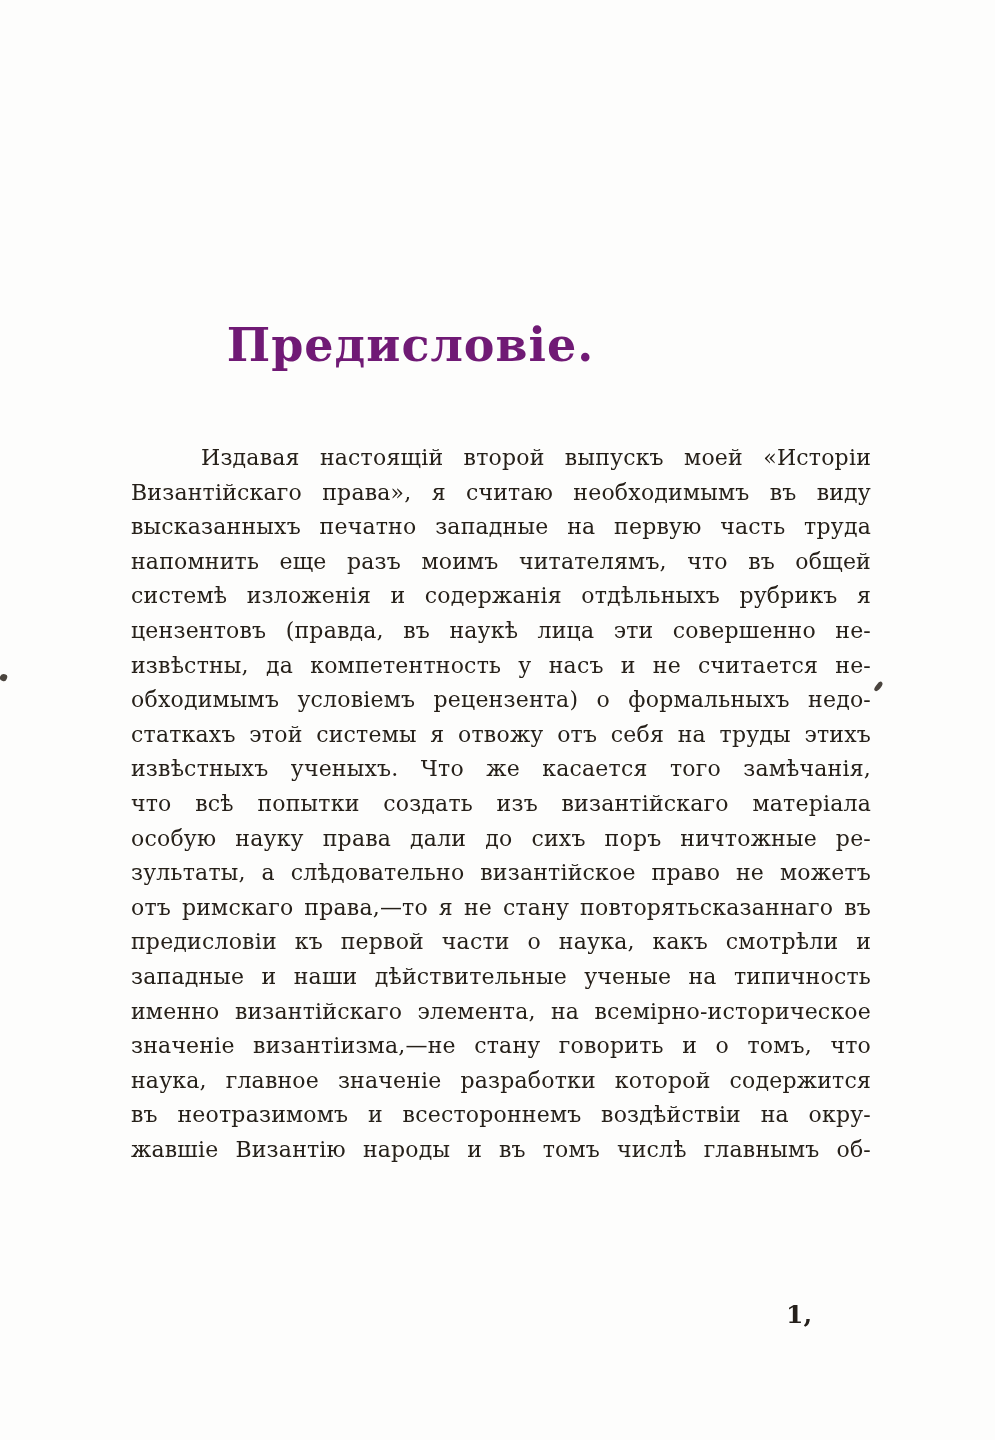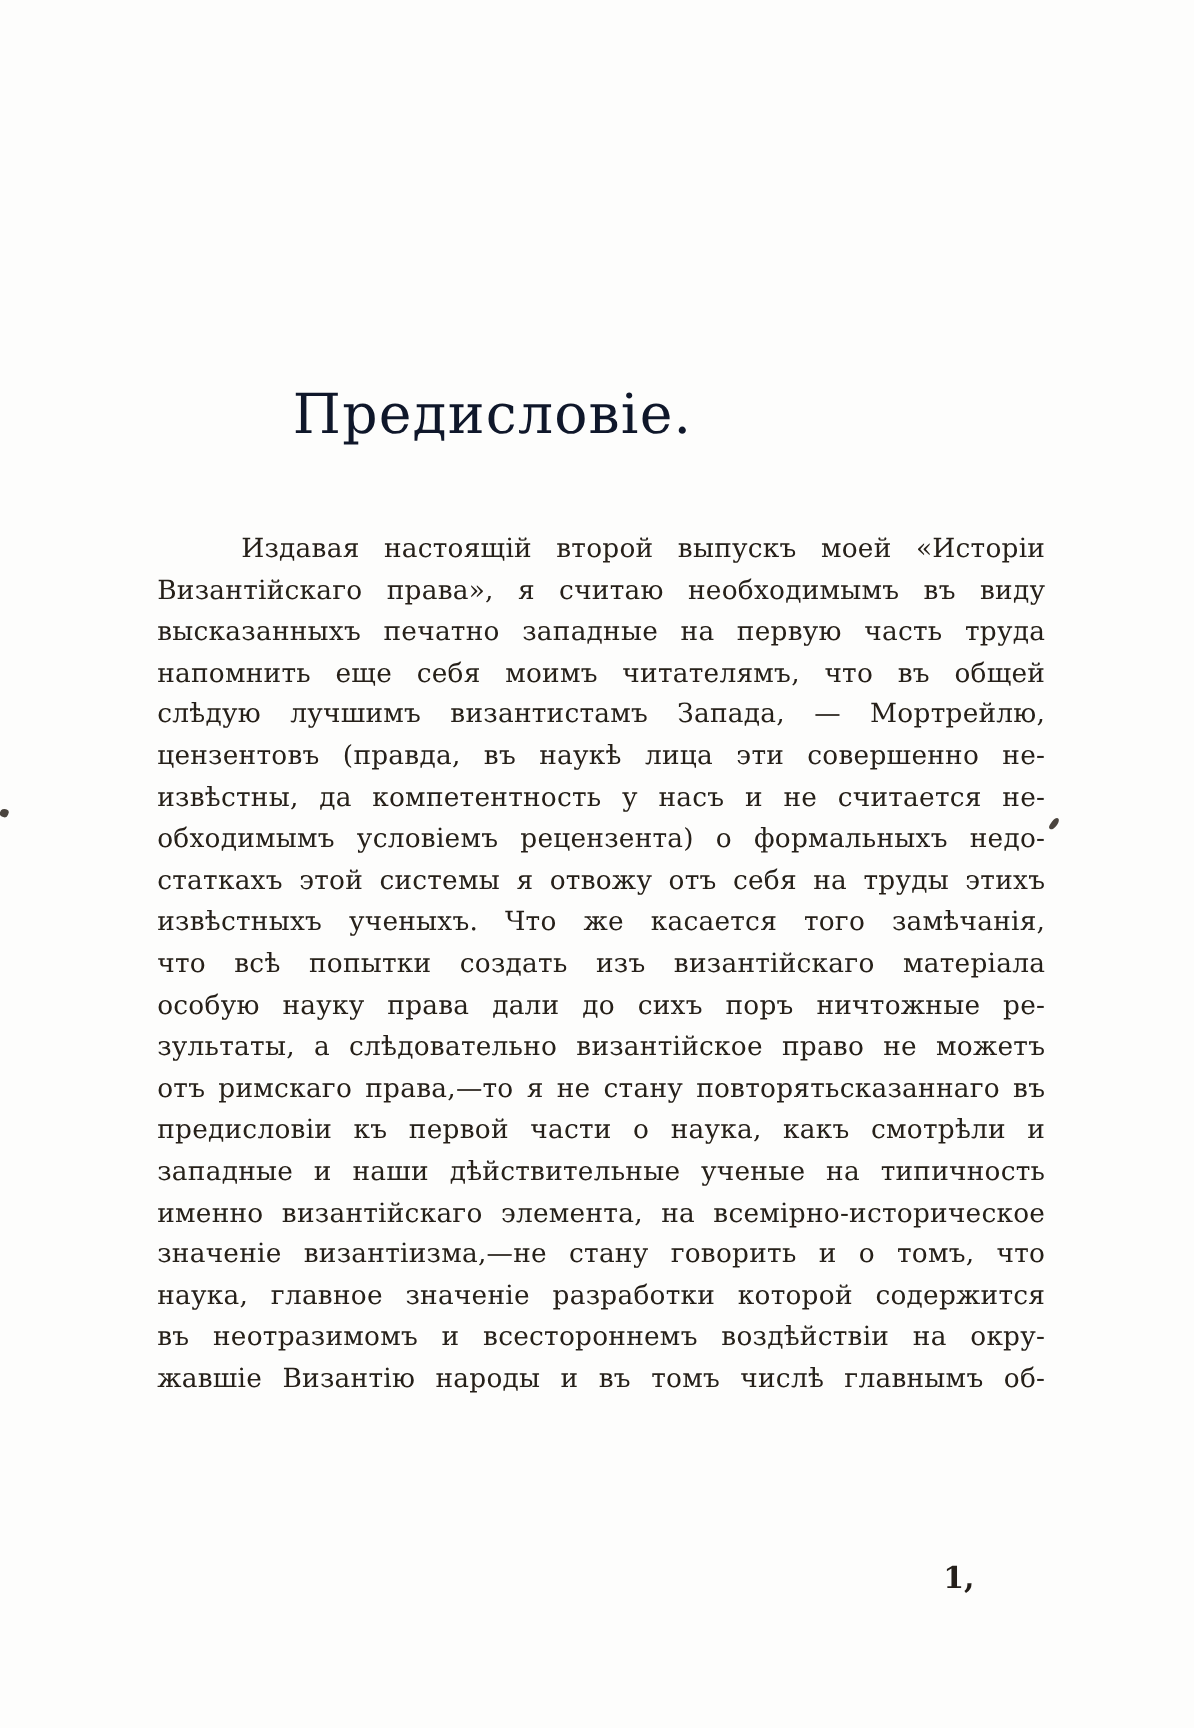--- a/index.html
+++ b/index.html
@@ -19,23 +19,23 @@
     inset: 0;
     background: #fdfdfc;
   }
   .doc-title {
     position: absolute;
     top: 318px;
     left: 0;
     width: 821px;
     text-align: center;
     font-size: 46px;
-    font-weight: 400;
+    font-weight: 700;
     letter-spacing: 1px;
-    color: #0f172a;
+    color: #701a75;
   }
   .text-block {
     position: absolute;
     top: 441px;
     left: 131px;
     width: 740px;
     color: #262019;
     font-size: 22px;
     letter-spacing: 0.2px;
   }
@@ -83,22 +83,22 @@
 <body>
 
 <div class="page">
 
   <div class="doc-title">Предисловіе.</div>
 
   <div class="text-block">
       <div class="text-line indent">Издавая настоящій второй выпускъ моей «Исторіи</div>
       <div class="text-line">Византійскаго права», я считаю необходимымъ въ виду</div>
       <div class="text-line">высказанныхъ печатно западные на первую часть труда</div>
-      <div class="text-line">напомнить еще себя моимъ читателямъ, что въ общей</div>
-      <div class="text-line">слѣдую лучшимъ византистамъ Запада, — Мортрейлю,</div>
+      <div class="text-line">напомнить еще разъ моимъ читателямъ, что въ общей</div>
+      <div class="text-line">системѣ изложенія и содержанія отдѣльныхъ рубрикъ я</div>
       <div class="text-line">цензентовъ (правда, въ наукѣ лица эти совершенно не-</div>
       <div class="text-line">извѣстны, да компетентность у насъ и не считается не-</div>
       <div class="text-line">обходимымъ условіемъ рецензента) о формальныхъ недо-</div>
       <div class="text-line">статкахъ этой системы я отвожу отъ себя на труды этихъ</div>
       <div class="text-line">извѣстныхъ ученыхъ. Что же касается того замѣчанія,</div>
       <div class="text-line">что всѣ попытки создать изъ византійскаго матеріала</div>
       <div class="text-line">особую науку права дали до сихъ поръ ничтожные ре-</div>
       <div class="text-line">зультаты, а слѣдовательно византійское право не можетъ</div>
       <div class="text-line">отъ римскаго права,—то я не стану повторятьсказаннаго въ</div>
       <div class="text-line">предисловіи къ первой части о наука, какъ смотрѣли и</div>

